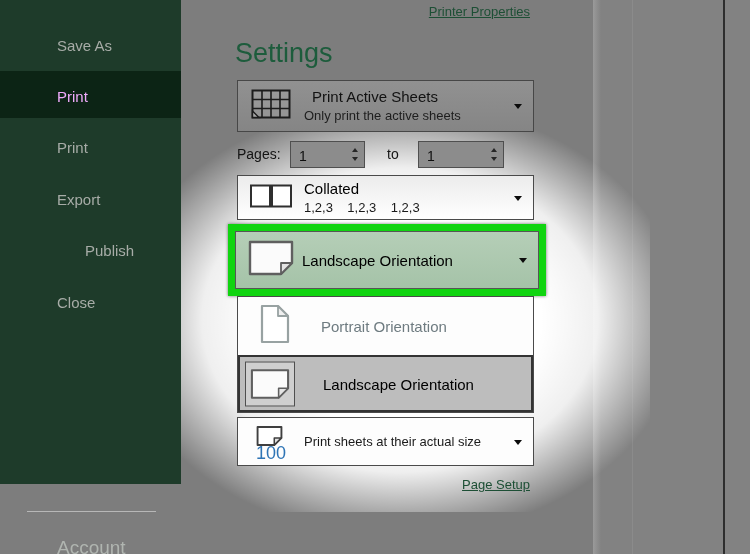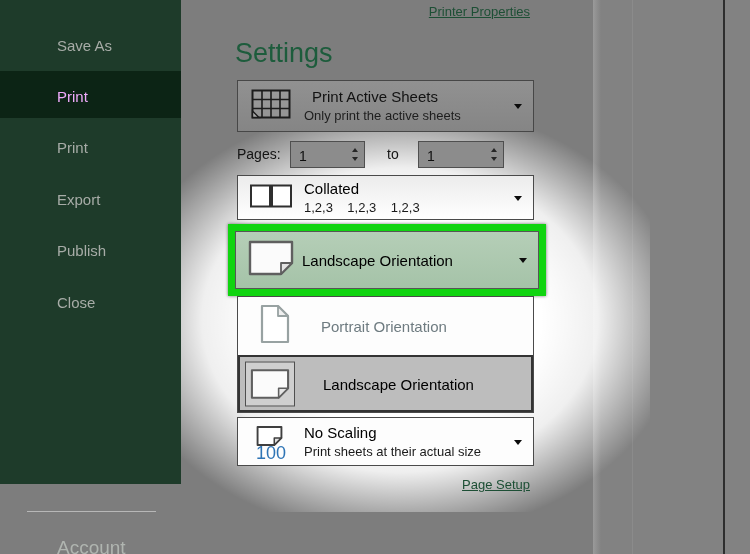--- a/index.html
+++ b/index.html
@@ -102,21 +102,21 @@
   </div>
 
   <div class="glow"></div>
 
   <div class="sidebar">
     <div class="sb-selected-band"></div>
     <div class="sb-item" style="top:37px;">Save As</div>
     <div class="sb-item sel" style="top:88px;">Print</div>
     <div class="sb-item" style="top:139px;">Print</div>
     <div class="sb-item" style="top:191px;">Export</div>
-    <div class="sb-item" style="top:242px;">Publish</div>
+    <div class="sb-item" style="top:242px;margin-left:28px;">Publish</div>
     <div class="sb-item" style="top:294px;">Close</div>
     <div class="sb-sep"></div>
     <div class="sb-account">Account</div>
   </div>
 
   <div class="panel">
 
     <span class="link printer-props">Printer Properties</span>
 
     <div class="title">Settings</div>
@@ -209,21 +209,20 @@
       <span class="ico">
         <span class="scale-ico">
           <svg width="27" height="21" viewBox="0 0 28 22">
             <path d="M1.5 1.5 H26.5 V13 L19 20.5 H1.5 Z" fill="#ffffff" stroke="#3f3f3f" stroke-width="2" stroke-linejoin="round"></path>
             <path d="M26.5 13 L19 20.5 L19 13 Z" fill="#e4e4e4" stroke="#3f3f3f" stroke-width="1.6" stroke-linejoin="round"></path>
           </svg>
           <span class="scale-num">100</span>
         </span>
       </span>
       <span class="txt">
-        <span class="dd-title">No Scaling</span>
         <span class="dd-sub" style="white-space:normal;">Print sheets at their actual size</span>
       </span>
       <span class="arrow"></span>
     </div>
 
     <span class="link page-setup">Page Setup</span>
 
   </div>
 </div>
 

